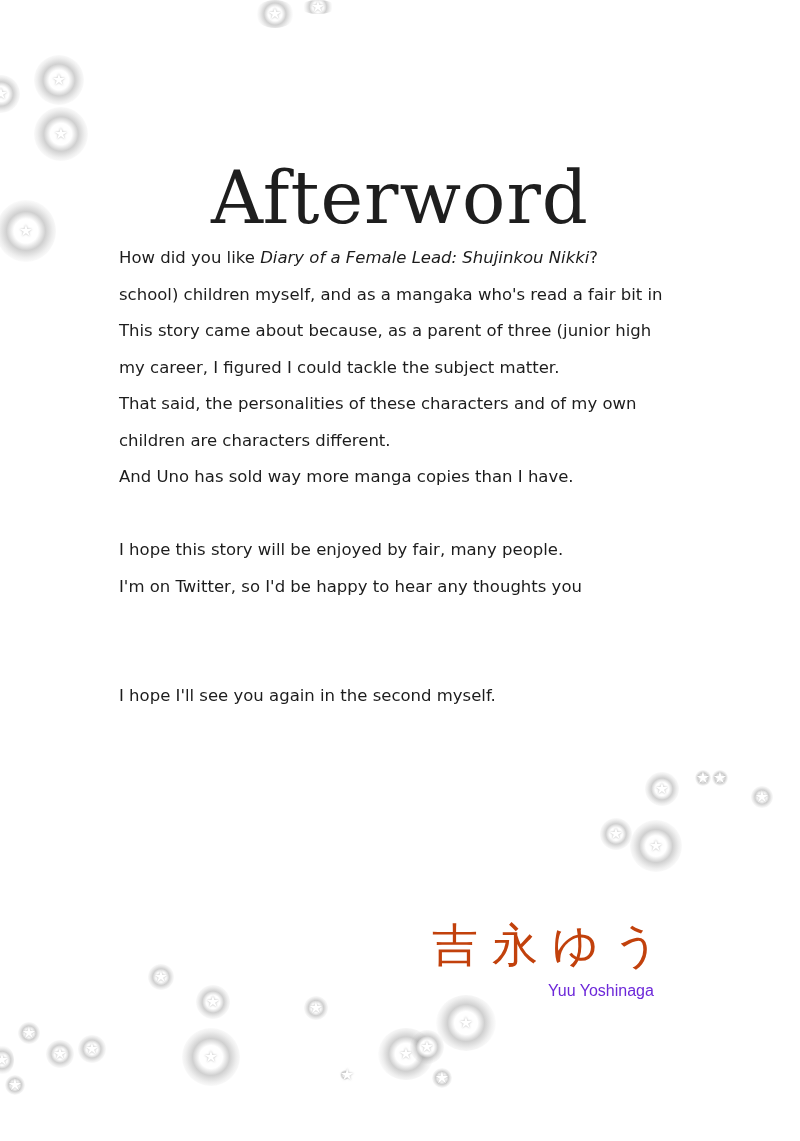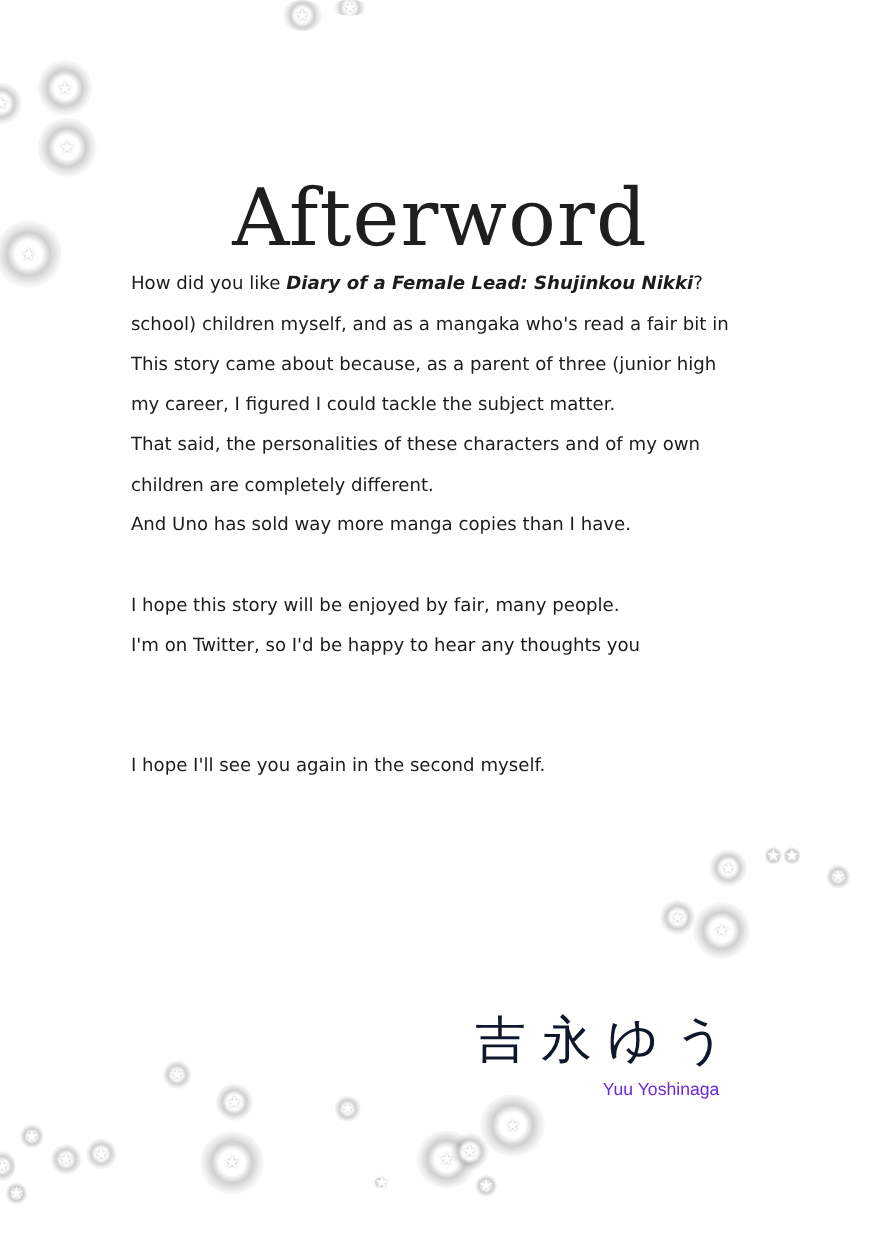--- a/index.html
+++ b/index.html
@@ -13,24 +13,24 @@
     font-family: "DejaVu Serif", serif; font-size: 72px; font-weight: normal; letter-spacing: 1px;
     color: #1e1e1e;
   }
   .body-text {
     position: absolute; left: 119px; top: 240px; width: 620px;
     font-family: "DejaVu Sans", sans-serif; font-size: 16.5px; color: #1c1c1c;
   }
   .line { height: 36.5px; line-height: 36.5px; white-space: nowrap; }
   .line.gap { height: 36.5px; }
   .line.gap2 { height: 73px; }
-  .italic { font-style: italic; font-weight: bold; }
+  .italic { font-style: italic; }
   .signature {
     position: absolute; left: 432px; top: 915px; font-family: "DejaVu Serif", serif;
-    font-size: 46px; letter-spacing: 14px; color: #0f172a; font-weight: normal;
+    font-size: 46px; letter-spacing: 14px; color: #c2410c; font-weight: normal;
   }
   .sig-roman {
     position: absolute; left: 548px; top: 982px; font-family: Liberation Sans, sans-serif;
     font-size: 16px; color: #6d28d9;
   }
   .star {
     position: absolute; border-radius: 50%;
     background: radial-gradient(circle, rgba(255,255,255,1) 0%, rgba(255,255,255,1) 28%, rgba(150,150,150,0.45) 45%, rgba(190,190,190,0.25) 62%, rgba(255,255,255,0) 75%);
   }
   .star::after {
@@ -74,21 +74,21 @@
   <h1 class="title">Afterword</h1>
 
   <div class="body-text">
     <div class="line">
       <span>How did you like </span><span class="italic">Diary of a Female Lead: Shujinkou Nikki</span><span>?</span>
     </div>
     <div class="line">school) children myself, and as a mangaka who's read a fair bit in</div>
     <div class="line">This story came about because, as a parent of three (junior high</div>
     <div class="line">my career, I figured I could tackle the subject matter.</div>
     <div class="line">That said, the personalities of these characters and of my own</div>
-    <div class="line">children are completely different.</div>
+    <div class="line">children are characters different.</div>
     <div class="line">And Uno has sold way more manga copies than I have.</div>
     <div class="line gap"></div>
     <div class="line">I hope this story will be enjoyed by fair, many people.</div>
     <div class="line">I'm on Twitter, so I'd be happy to hear any thoughts you</div>
     <div class="line gap2"></div>
     <div class="line">I hope I'll see you again in the second myself.</div>
   </div>
 
   <div class="signature">吉永ゆう</div>
   <div class="sig-roman">Yuu Yoshinaga</div>

